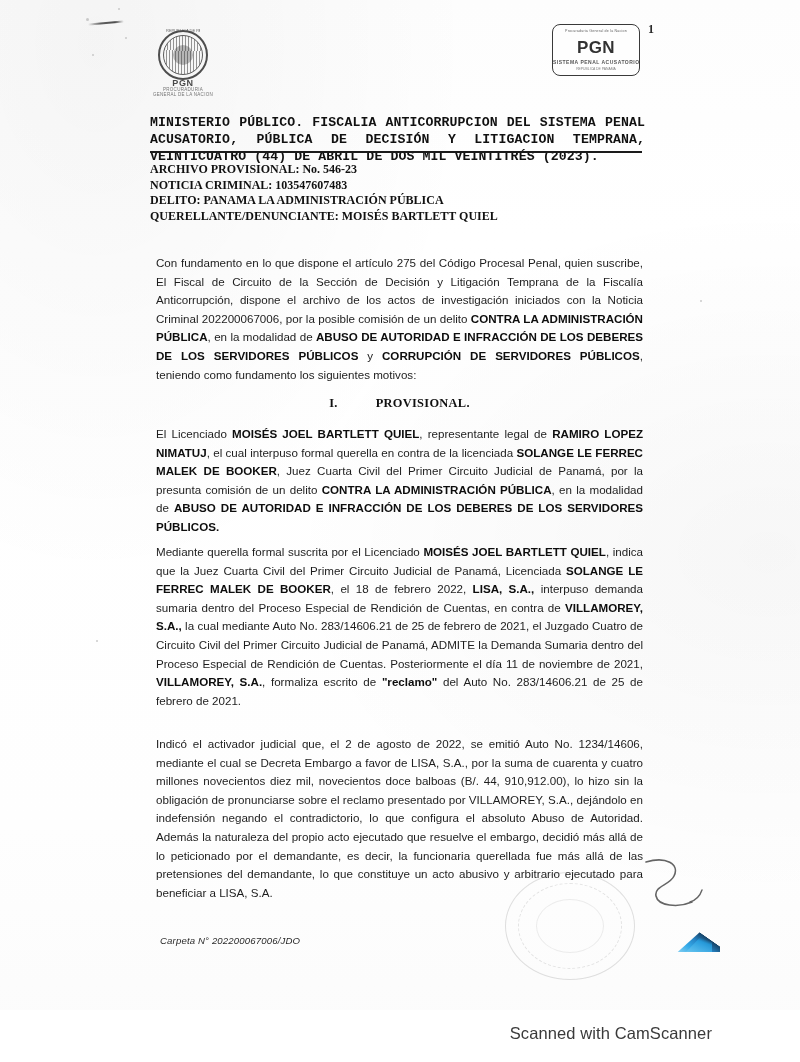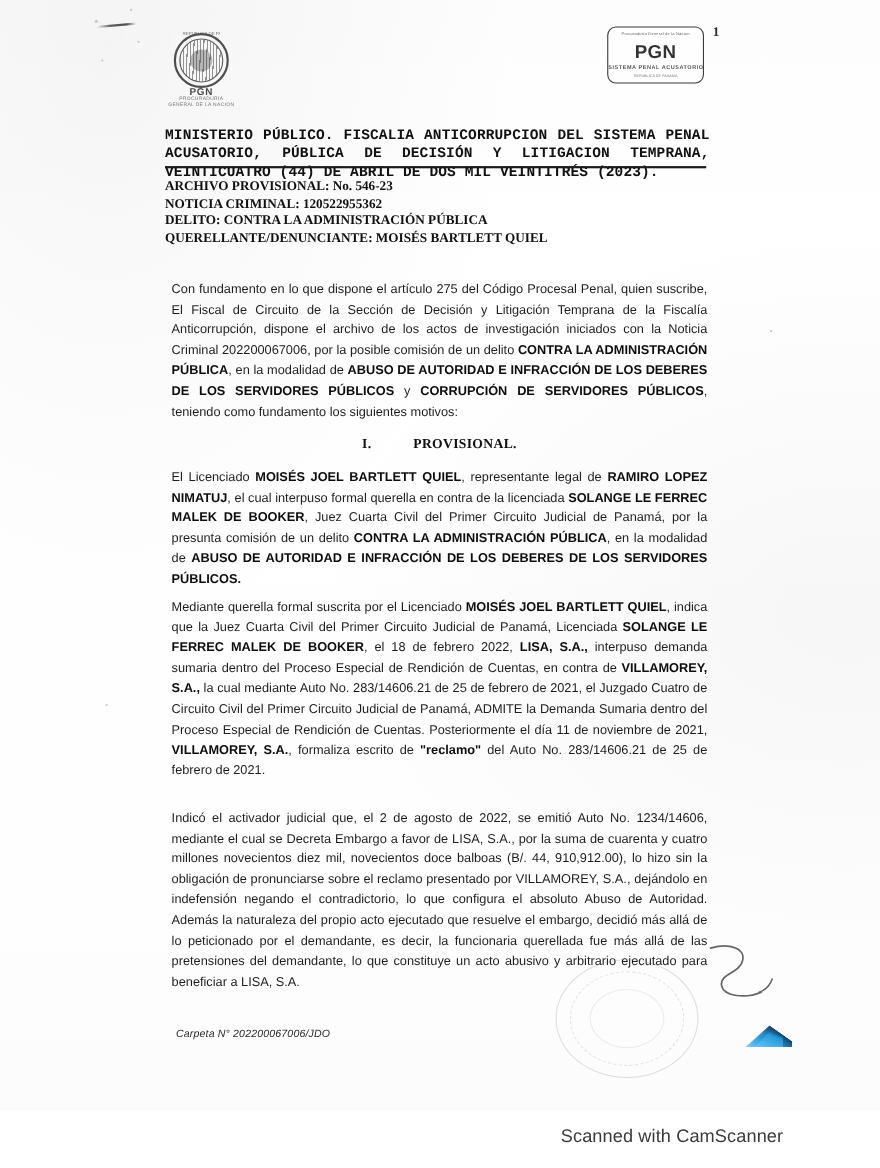--- a/index.html
+++ b/index.html
@@ -388,22 +388,22 @@
 
     <div class="title-block">
       <span class="tline just">MINISTERIO PÚBLICO. FISCALIA ANTICORRUPCION DEL SISTEMA PENAL</span>
       <span class="tline just">ACUSATORIO, PÚBLICA DE DECISIÓN Y LITIGACION TEMPRANA,</span>
       <span class="tline">VEINTICUATRO (44) DE ABRIL DE DOS MIL VEINTITRÉS (2023).</span>
     </div>
     <div class="title-rule"></div>
 
     <div class="meta-block">
       <span class="mline">ARCHIVO PROVISIONAL: No. 546-23</span>
-      <span class="mline">NOTICIA CRIMINAL: 120522955362</span>
-      <span class="mline">DELITO: CONTRA LA ADMINISTRACIÓN PÚBLICA</span>
+      <span class="mline">NOTICIA CRIMINAL: 103547607483</span>
+      <span class="mline">DELITO: PANAMA LA ADMINISTRACIÓN PÚBLICA</span>
       <span class="mline">QUERELLANTE/DENUNCIANTE: MOISÉS BARTLETT QUIEL</span>
     </div>
 
     <div class="para" style="top:254px;">
       <span>Con fundamento en lo que dispone el artículo 275 del Código Procesal Penal, quien suscribe, El Fiscal de Circuito de la Sección de Decisión y Litigación Temprana de la Fiscalía Anticorrupción, dispone el archivo de los actos de investigación iniciados con la Noticia Criminal 202200067006, por la posible comisión de un delito </span><b>CONTRA LA ADMINISTRACIÓN PÚBLICA</b><span>, en la modalidad de </span><b>ABUSO DE AUTORIDAD E INFRACCIÓN DE LOS DEBERES DE LOS SERVIDORES PÚBLICOS</b><span> y </span><b>CORRUPCIÓN DE SERVIDORES PÚBLICOS</b><span>, teniendo como fundamento los siguientes motivos:</span>
     </div>
 
     <div class="section-heading" style="top:396px;">
       <span class="numeral">I.</span><span>PROVISIONAL.</span>
     </div>

